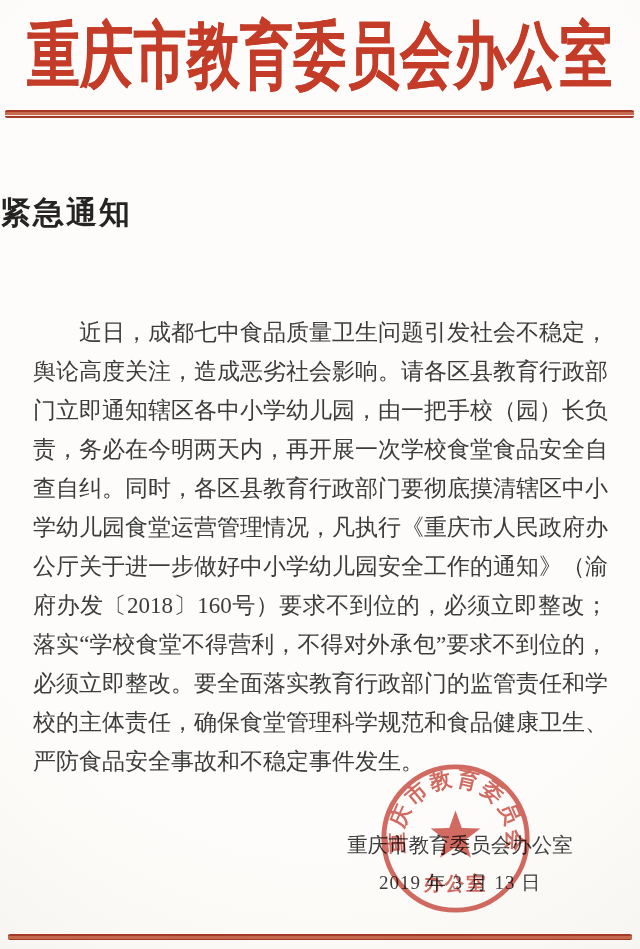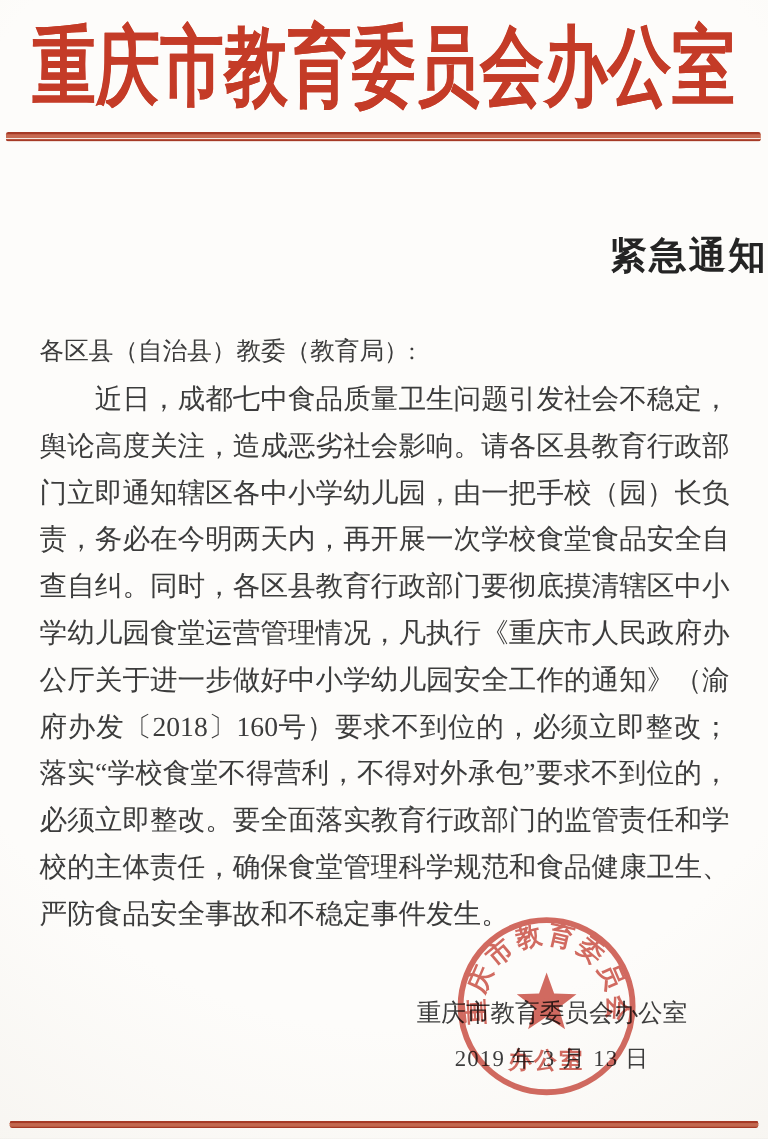--- a/index.html
+++ b/index.html
@@ -27,21 +27,21 @@
     position:absolute;top:110px;left:5px;right:6px;height:4px;
     background:#c76a52;
     border-top:2px solid #a63a26;
     border-bottom:2px solid #a63a26;
     box-shadow:inset 0 -1px 0 #f6e9e2;
     border-radius:2px;
   }
   
   .doc-title{
     position:absolute;top:192px;left:0;width:100%;
-    text-align:right;
+    text-align:left;
     font-size:31px;font-weight:bold;color:#242424;
     letter-spacing:2px;
   }
   
   .salutation{
     position:absolute;top:274px;left:33px;
     font-size:20.5px;line-height:39px;color:#3c3c3c;
   }
   .body-par{
     position:absolute;top:313px;left:33px;width:575px;
@@ -75,21 +75,20 @@
 <body>
 
 <div class="page">
 
   <div class="letterhead">重庆市教育委员会办公室</div>
 
   <div class="rule-top"></div>
 
   <div class="doc-title">紧急通知</div>
 
-  <div class="salutation">各区县（自治县）教委（教育局）:</div>
 
   <div class="body-par">近日，成都七中食品质量卫生问题引发社会不稳定，舆论高度关注，造成恶劣社会影响。请各区县教育行政部门立即通知辖区各中小学幼儿园，由一把手校（园）长负责，务必在今明两天内，再开展一次学校食堂食品安全自查自纠。同时，各区县教育行政部门要彻底摸清辖区中小学幼儿园食堂运营管理情况，凡执行《重庆市人民政府办公厅关于进一步做好中小学幼儿园安全工作的通知》（渝府办发〔2018〕160号）要求不到位的，必须立即整改；落实“学校食堂不得营利，不得对外承包”要求不到位的，必须立即整改。要全面落实教育行政部门的监管责任和学校的主体责任，确保食堂管理科学规范和食品健康卫生、严防食品安全事故和不稳定事件发生。</div>
 
   <div class="sign-block">
     <div class="sign-org">重庆市教育委员会办公室</div>
     <div class="sign-date">2019 年 3 月 13 日</div>
   </div>
 
   <svg class="seal" viewBox="0 0 160 160" xmlns="http://www.w3.org/2000/svg">
     <defs>

